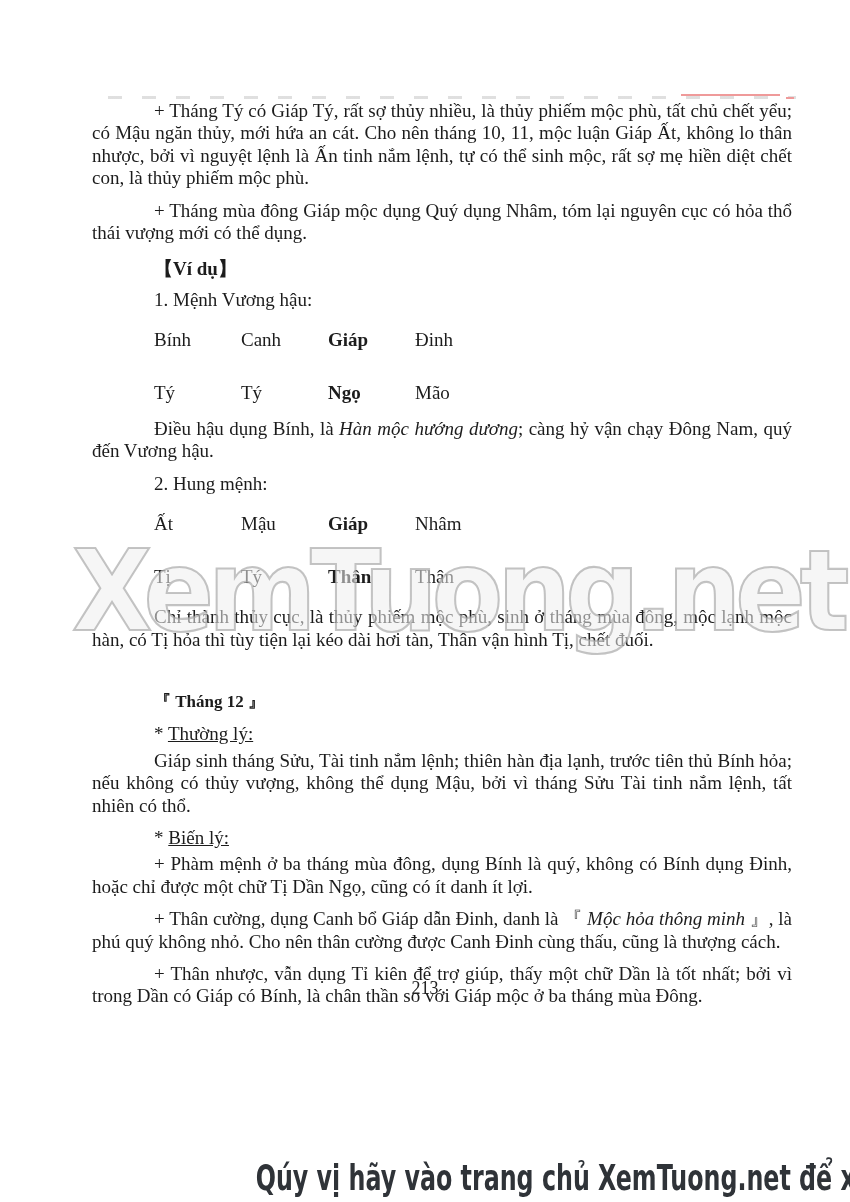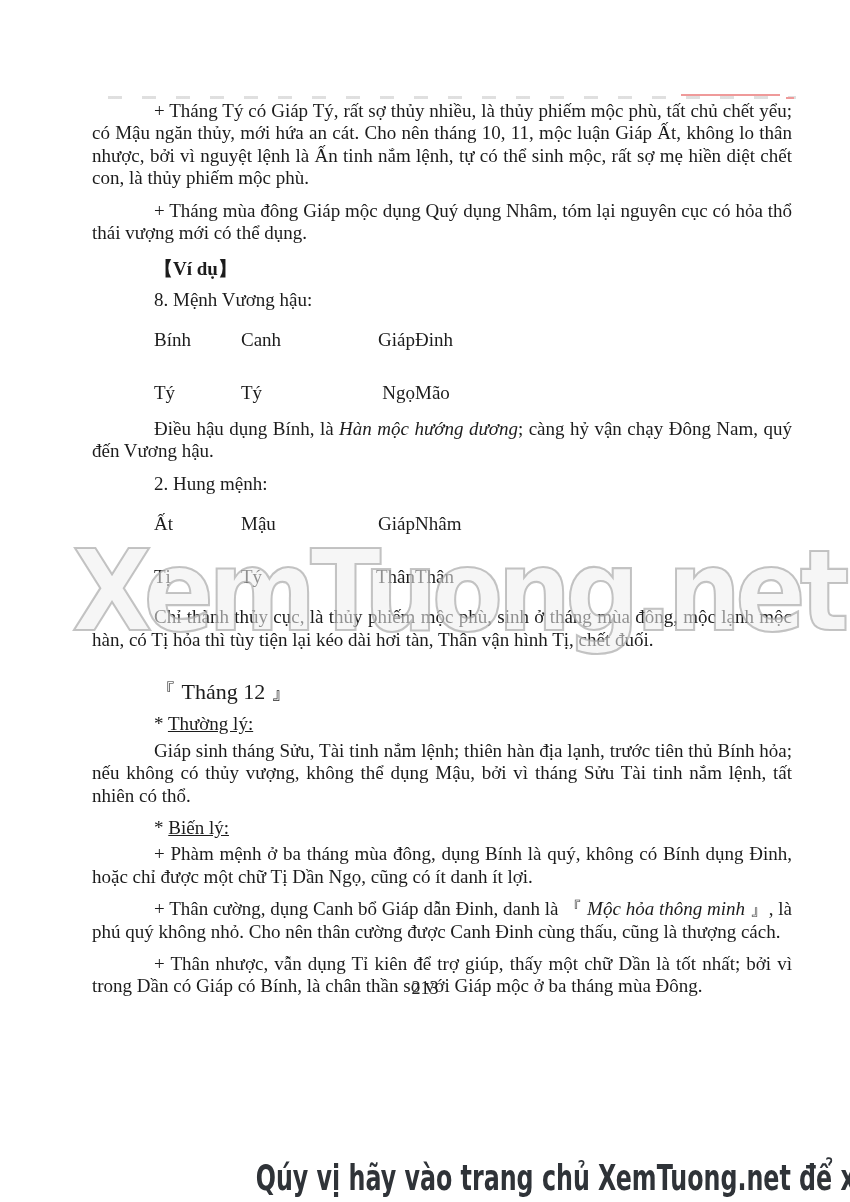--- a/index.html
+++ b/index.html
@@ -14,26 +14,26 @@
   .red-mark2{position:absolute;left:786px;top:97px;width:8px;height:2px;background:#ef9a9a;}
 
   
   .content{position:absolute;left:92px;top:100px;width:700px;font-size:19px;line-height:22.4px;}
   p.body{margin:0 0 10px 0;text-align:justify;text-indent:62px;}
   p.tight{margin-bottom:14px;}
   .sec-header{font-weight:bold;margin:14px 0 8px 62px;font-size:19px;}
   .ex-title{margin:8px 0 18px 62px;}
   .pillar-row{display:flex;margin:0 0 0 62px;}
   .pillar-row .cell{width:87px;text-align:left;}
-  .pillar-row .cell.bold{font-weight:normal;text-align:right;}
+  .pillar-row .cell.bold{font-weight:bold;}
   .row-stems{margin-bottom:30px;}
   .row-branches{margin-bottom:14px;}
   .row-branches2{margin-bottom:18px;}
   .after-ex{margin-top:0;}
-  .month-header{font-weight:normal;margin:30px 0 10px 62px;font-size:22px;}
+  .month-header{font-weight:bold;margin:40px 0 10px 62px;font-size:17px;}
   .bullet-line{margin:0 0 4px 62px;}
   .bullet-line .u{text-decoration:underline;}
   .it{font-style:italic;}
   .pagenum{position:absolute;left:0;top:978px;width:850px;text-align:center;
            font-size:18px;font-family:"Liberation Serif", serif;color:#222;}
 
   
   .watermark{position:absolute;left:72px;top:530px;width:760px;z-index:6;pointer-events:none;
     font-family:"DejaVu Sans", sans-serif;font-weight:bold;font-size:104px;letter-spacing:-6px;
     color:rgba(238,238,238,0.55);-webkit-text-stroke:2px rgba(165,165,165,0.65);
@@ -54,21 +54,21 @@
   <div class="red-mark2"></div>
 
   <div class="content">
 
     <p class="body">+ Tháng Tý có Giáp Tý, rất sợ thủy nhiều, là thủy phiếm mộc phù, tất chủ chết yểu; có Mậu ngăn thủy, mới hứa an cát. Cho nên tháng 10, 11, mộc luận Giáp Ất, không lo thân nhược, bởi vì nguyệt lệnh là Ấn tinh nắm lệnh, tự có thể sinh mộc, rất sợ mẹ hiền diệt chết con, là thủy phiếm mộc phù.</p>
 
     <p class="body tight">+ Tháng mùa đông Giáp mộc dụng Quý dụng Nhâm, tóm lại nguyên cục có hỏa thổ thái vượng mới có thể dụng.</p>
 
     <div class="sec-header">【Ví dụ】</div>
 
-    <div class="ex-title">8. Mệnh Vương hậu:</div>
+    <div class="ex-title">1. Mệnh Vương hậu:</div>
 
     <div class="pillar-row row-stems">
       <span class="cell">Bính</span>
       <span class="cell">Canh</span>
       <span class="cell bold">Giáp</span>
       <span class="cell">Đinh</span>
     </div>
     <div class="pillar-row row-branches">
       <span class="cell">Tý</span>
       <span class="cell">Tý</span>

